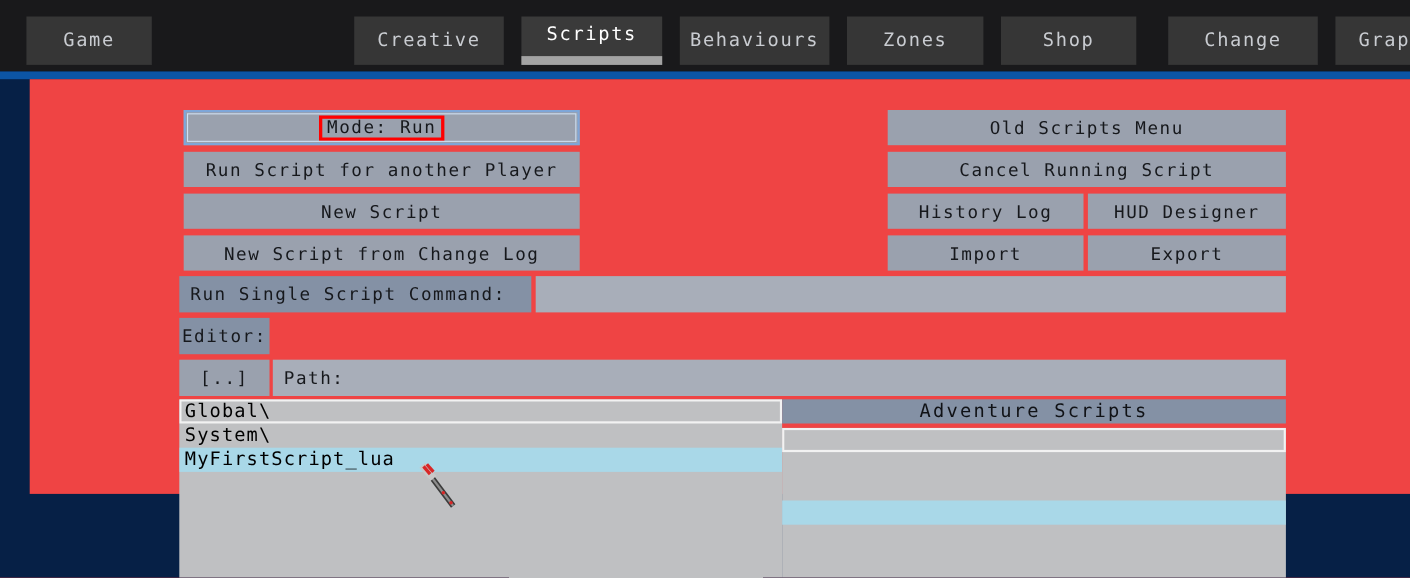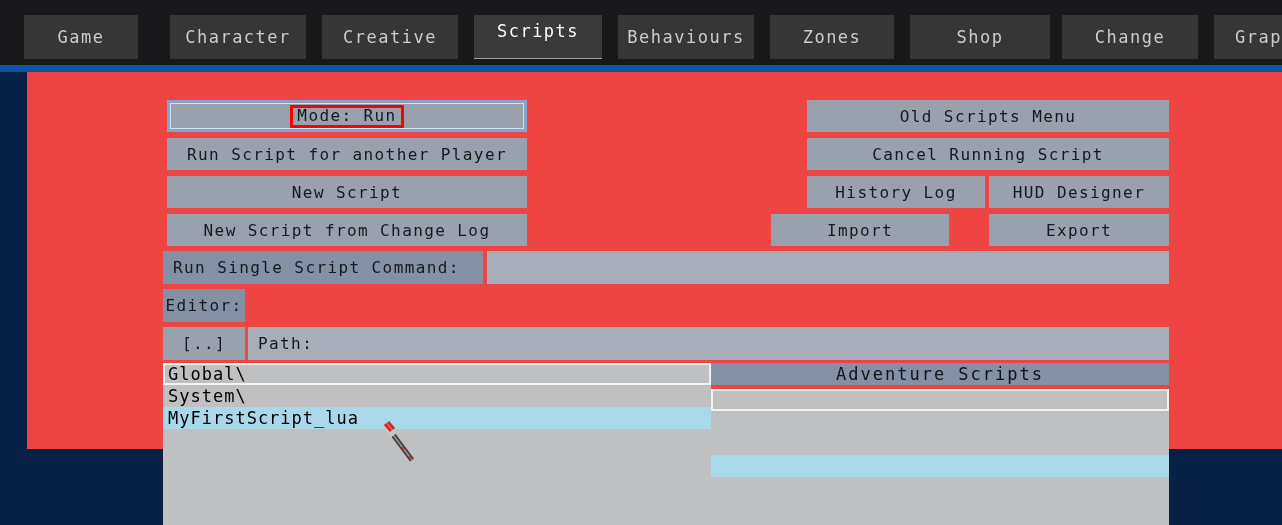--- a/index.html
+++ b/index.html
@@ -36,21 +36,21 @@
     justify-content: center;
     box-sizing: border-box;
     user-select: none;
     cursor: pointer;
   }
   .tab.active {
     background: #3a3a3a;
     color: #ffffff;
     align-items: flex-start;
     padding-top: 6px;
-    border-bottom: 1px solid #a3a3a3;
+    border-bottom: 8px solid #a3a3a3;
   }
   #tab-separator {
     position: absolute;
     left: 0; top: 65px;
     width: 1282px; height: 7px;
     background: #0c55a5;
   }
 
   
   #body-area {
@@ -135,36 +135,33 @@
     pointer-events: none;
   }
 </style>
 </head>
 <body>
 
 <div id="tabbar">
     <div class="tab" style="left: 24px; width: 114px;">
       <span>Game</span>
     </div>
-    <div class="tab" style="left: 170px; width: 136px;">
-      <span>Character</span>
-    </div>
     <div class="tab" style="left: 322px; width: 136px;">
       <span>Creative</span>
     </div>
     <div class="tab active" style="left: 474px; width: 128px;">
       <span>Scripts</span>
     </div>
     <div class="tab" style="left: 618px; width: 136px;">
       <span>Behaviours</span>
     </div>
     <div class="tab" style="left: 770px; width: 124px;">
       <span>Zones</span>
     </div>
-    <div class="tab" style="left: 910px; width: 140px;">
+    <div class="tab" style="left: 910px; width: 123px;">
       <span>Shop</span>
     </div>
     <div class="tab" style="left: 1062px; width: 136px;">
       <span>Change</span>
     </div>
     <div class="tab" style="left: 1214px; width: 136px;">
       <span>Graphics</span>
     </div>
   </div>
 <div id="tab-separator"></div>
@@ -182,21 +179,21 @@
   <div class="ctl" style="left:140px; top:142px; width:360px; height:32px;">New Script from Change Log</div>
 
   <div class="ctl" style="left:780px; top:28px; width:362px; height:32px;">Old Scripts Menu</div>
 
   <div class="ctl" style="left:780px; top:66px; width:362px; height:32px;">Cancel Running Script</div>
 
   <div class="ctl" style="left:780px; top:104px; width:178px; height:32px;">History Log</div>
 
   <div class="ctl" style="left:962px; top:104px; width:180px; height:32px;">HUD Designer</div>
 
-  <div class="ctl" style="left:744px; top:142px; width:178px; height:32px;">Import</div>
+  <div class="ctl" style="left:780px; top:142px; width:178px; height:32px;">Import</div>
 
   <div class="ctl" style="left:962px; top:142px; width:180px; height:32px;">Export</div>
 
   <div class="ctl label left" style="left:136px; top:179px; width:320px; height:33px;">Run Single Script Command:</div>
   <div class="ctl field left" style="left:460px; top:179px; width:682px; height:33px;"></div>
 
   <div class="ctl label" style="left:136px; top:217px; width:82px; height:33px;">Editor:</div>
 
   <div class="ctl" style="left:136px; top:255px; width:82px; height:33px;">[..]</div>
   <div class="ctl field left" style="left:221px; top:255px; width:921px; height:33px;">Path:</div>

